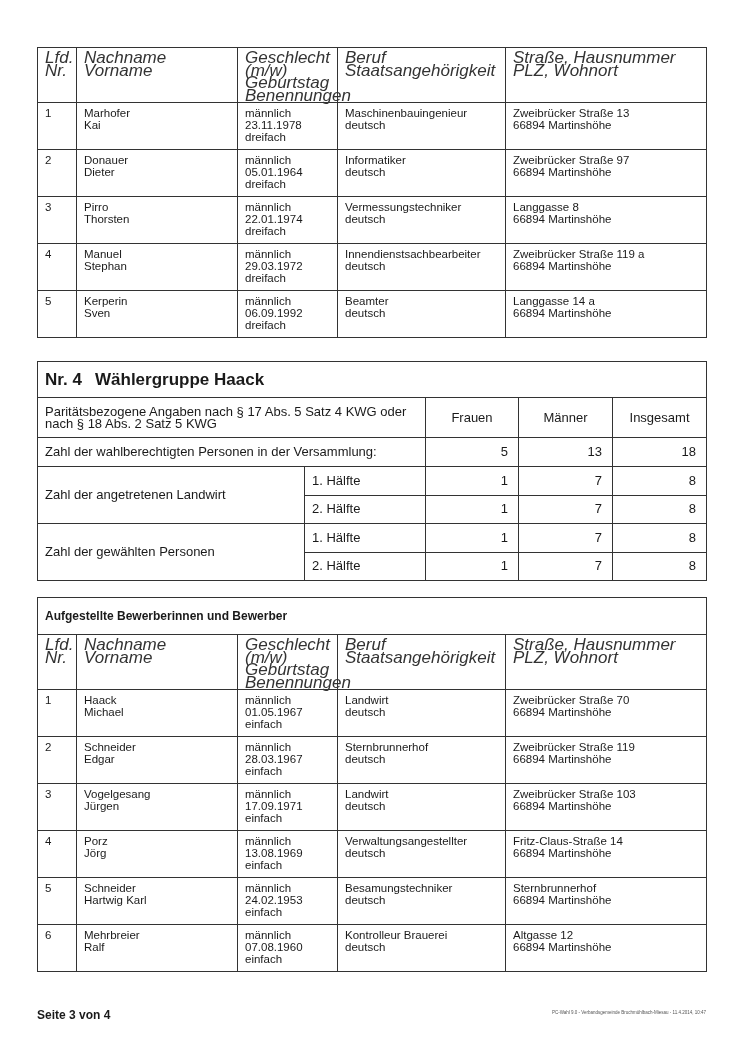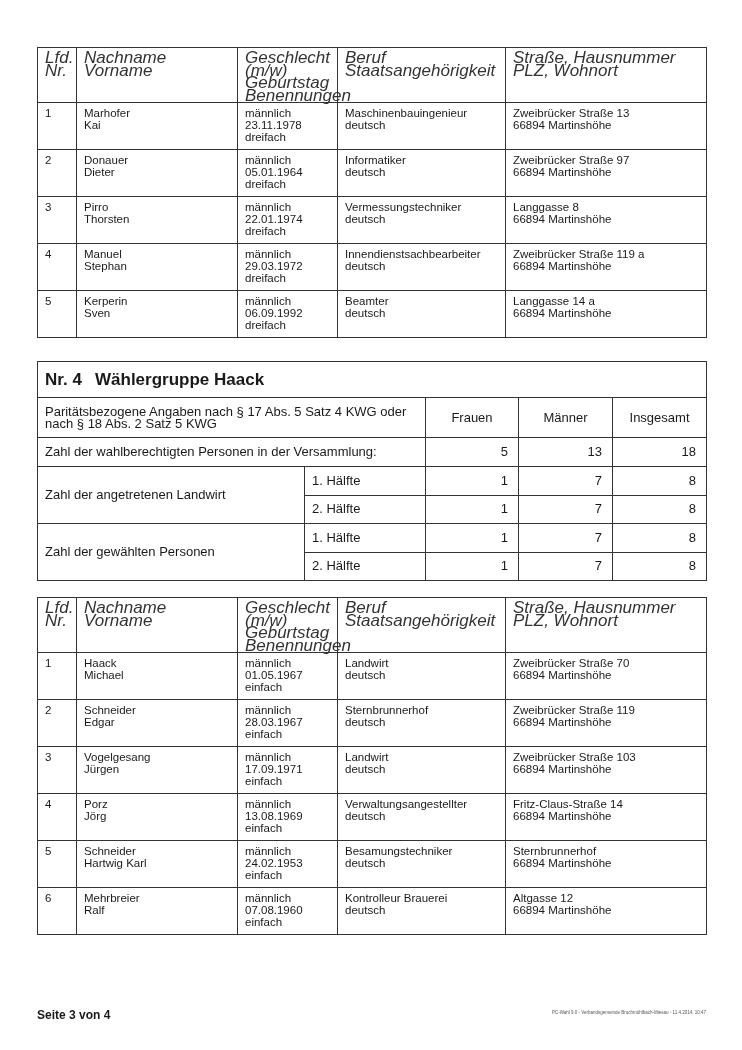--- a/index.html
+++ b/index.html
@@ -248,20 +248,23 @@
 
 <table class="cand" id="table-bottom">
   <colgroup>
       <col class="c1">
       <col class="c2">
       <col class="c3">
       <col class="c4">
       <col class="c5">
     </colgroup>
   <thead>
+    <tr class="title-row">
+      <td colspan="5">Aufgestellte Bewerberinnen und Bewerber</td>
+    </tr>
     <tr class="hdr">
       <th>
           <span class="line">Lfd.</span>
           <span class="line">Nr.</span>
         </th>
       <th>
           <span class="line">Nachname</span>
           <span class="line">Vorname</span>
         </th>
       <th>

